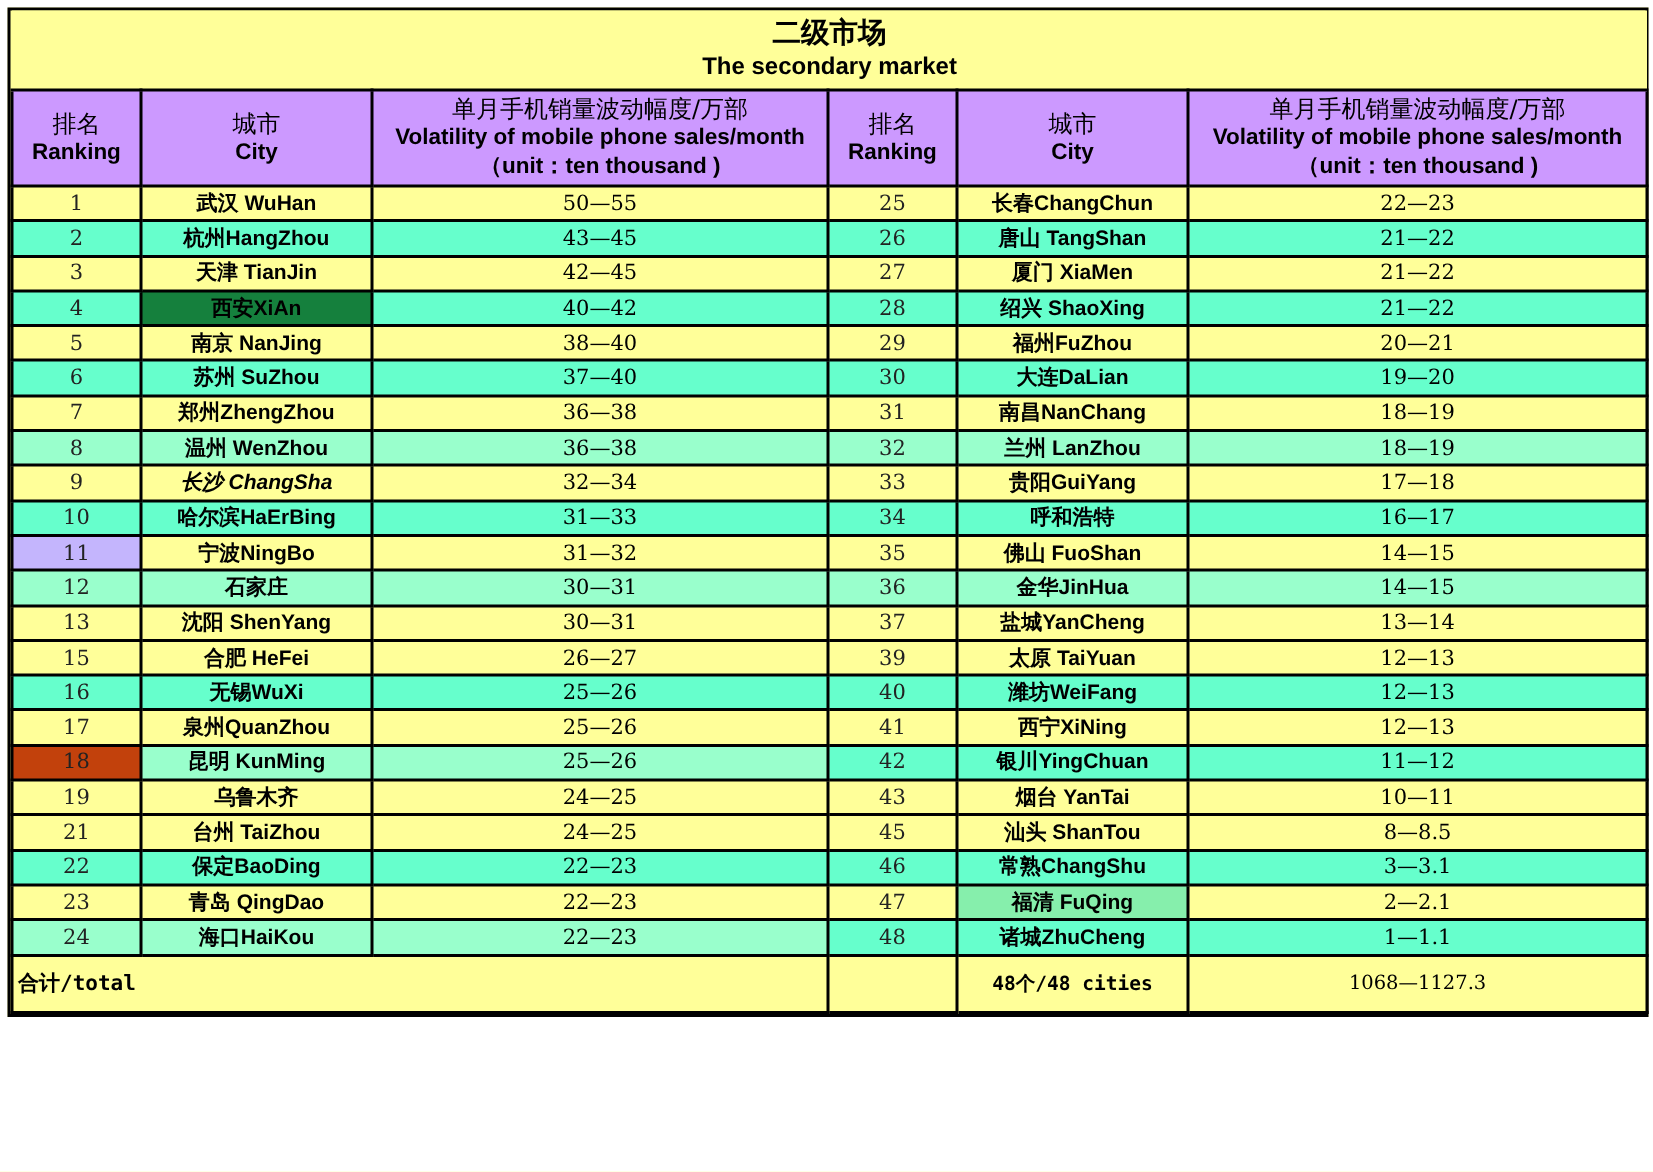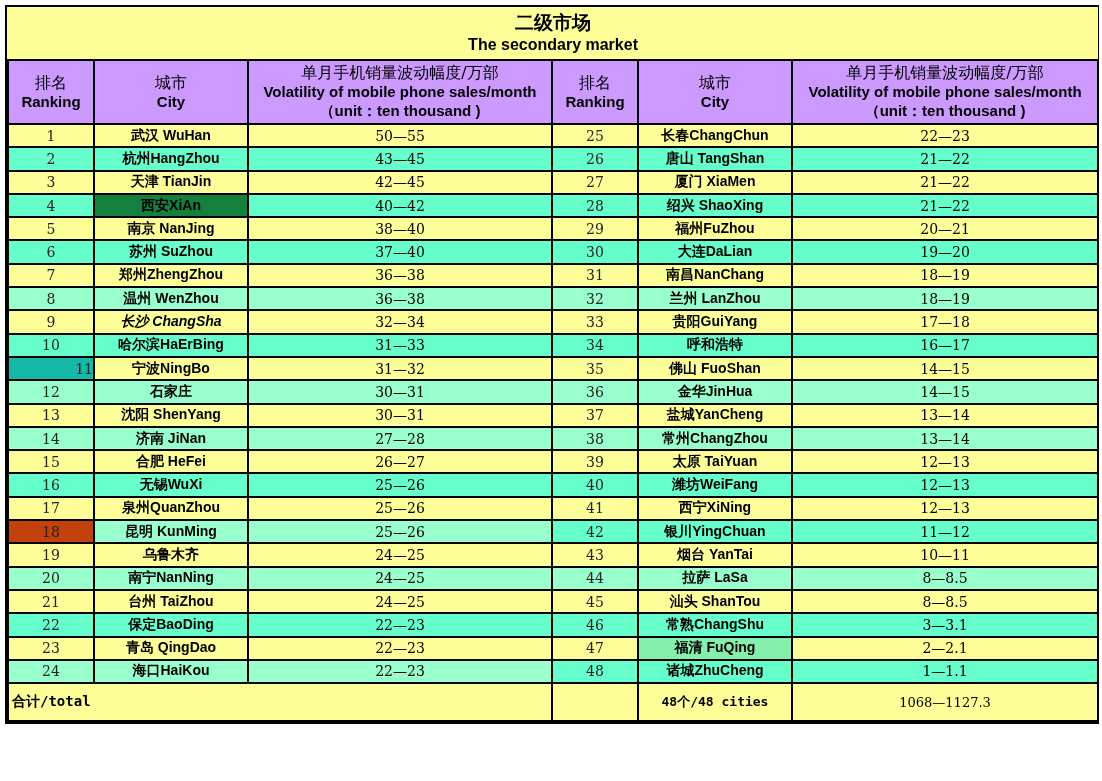--- a/index.html
+++ b/index.html
@@ -152,21 +152,21 @@
         </tr>
         <tr class="row">
           <td class="rank" style="background: rgb(102, 255, 204);">10</td>
           <td class="city" style="background: rgb(102, 255, 204);">哈尔滨HaErBing</td>
           <td class="vol" style="background: rgb(102, 255, 204);">31—33</td>
           <td class="rank" style="background: rgb(102, 255, 204);">34</td>
           <td class="city" style="background: rgb(102, 255, 204);">呼和浩特</td>
           <td class="vol" style="background: rgb(102, 255, 204);">16—17</td>
         </tr>
         <tr class="row">
-          <td class="rank" style="background: #14b8a6; text-align: right;">11</td>
+          <td class="rank" style="background: #c4b5fd;">11</td>
           <td class="city" style="background: rgb(255, 255, 153);">宁波NingBo</td>
           <td class="vol" style="background: rgb(255, 255, 153);">31—32</td>
           <td class="rank" style="background: rgb(255, 255, 153);">35</td>
           <td class="city" style="background: rgb(255, 255, 153);">佛山 FuoShan</td>
           <td class="vol" style="background: rgb(255, 255, 153);">14—15</td>
         </tr>
         <tr class="row">
           <td class="rank" style="background: rgb(153, 255, 204);">12</td>
           <td class="city" style="background: rgb(153, 255, 204);">石家庄</td>
           <td class="vol" style="background: rgb(153, 255, 204);">30—31</td>
@@ -176,28 +176,20 @@
         </tr>
         <tr class="row">
           <td class="rank" style="background: rgb(255, 255, 153);">13</td>
           <td class="city" style="background: rgb(255, 255, 153);">沈阳 ShenYang</td>
           <td class="vol" style="background: rgb(255, 255, 153);">30—31</td>
           <td class="rank" style="background: rgb(255, 255, 153);">37</td>
           <td class="city" style="background: rgb(255, 255, 153);">盐城YanCheng</td>
           <td class="vol" style="background: rgb(255, 255, 153);">13—14</td>
         </tr>
         <tr class="row">
-          <td class="rank" style="background: rgb(153, 255, 204);">14</td>
-          <td class="city" style="background: rgb(153, 255, 204);">济南 JiNan</td>
-          <td class="vol" style="background: rgb(153, 255, 204);">27—28</td>
-          <td class="rank" style="background: rgb(153, 255, 204);">38</td>
-          <td class="city" style="background: rgb(153, 255, 204);">常州ChangZhou</td>
-          <td class="vol" style="background: rgb(153, 255, 204);">13—14</td>
-        </tr>
-        <tr class="row">
           <td class="rank" style="background: rgb(255, 255, 153);">15</td>
           <td class="city" style="background: rgb(255, 255, 153);">合肥 HeFei</td>
           <td class="vol" style="background: rgb(255, 255, 153);">26—27</td>
           <td class="rank" style="background: rgb(255, 255, 153);">39</td>
           <td class="city" style="background: rgb(255, 255, 153);">太原 TaiYuan</td>
           <td class="vol" style="background: rgb(255, 255, 153);">12—13</td>
         </tr>
         <tr class="row">
           <td class="rank" style="background: rgb(102, 255, 204);">16</td>
           <td class="city" style="background: rgb(102, 255, 204);">无锡WuXi</td>
@@ -222,28 +214,20 @@
           <td class="city" style="background: rgb(102, 255, 204);">银川YingChuan</td>
           <td class="vol" style="background: rgb(102, 255, 204);">11—12</td>
         </tr>
         <tr class="row">
           <td class="rank" style="background: rgb(255, 255, 153);">19</td>
           <td class="city" style="background: rgb(255, 255, 153);">乌鲁木齐</td>
           <td class="vol" style="background: rgb(255, 255, 153);">24—25</td>
           <td class="rank" style="background: rgb(255, 255, 153);">43</td>
           <td class="city" style="background: rgb(255, 255, 153);">烟台 YanTai</td>
           <td class="vol" style="background: rgb(255, 255, 153);">10—11</td>
-        </tr>
-        <tr class="row">
-          <td class="rank" style="background: rgb(153, 255, 204);">20</td>
-          <td class="city" style="background: rgb(153, 255, 204);">南宁NanNing</td>
-          <td class="vol" style="background: rgb(153, 255, 204);">24—25</td>
-          <td class="rank" style="background: rgb(153, 255, 204);">44</td>
-          <td class="city" style="background: rgb(153, 255, 204);">拉萨 LaSa</td>
-          <td class="vol" style="background: rgb(153, 255, 204);">8—8.5</td>
         </tr>
         <tr class="row">
           <td class="rank" style="background: rgb(255, 255, 153);">21</td>
           <td class="city" style="background: rgb(255, 255, 153);">台州 TaiZhou</td>
           <td class="vol" style="background: rgb(255, 255, 153);">24—25</td>
           <td class="rank" style="background: rgb(255, 255, 153);">45</td>
           <td class="city" style="background: rgb(255, 255, 153);">汕头 ShanTou</td>
           <td class="vol" style="background: rgb(255, 255, 153);">8—8.5</td>
         </tr>
         <tr class="row">

